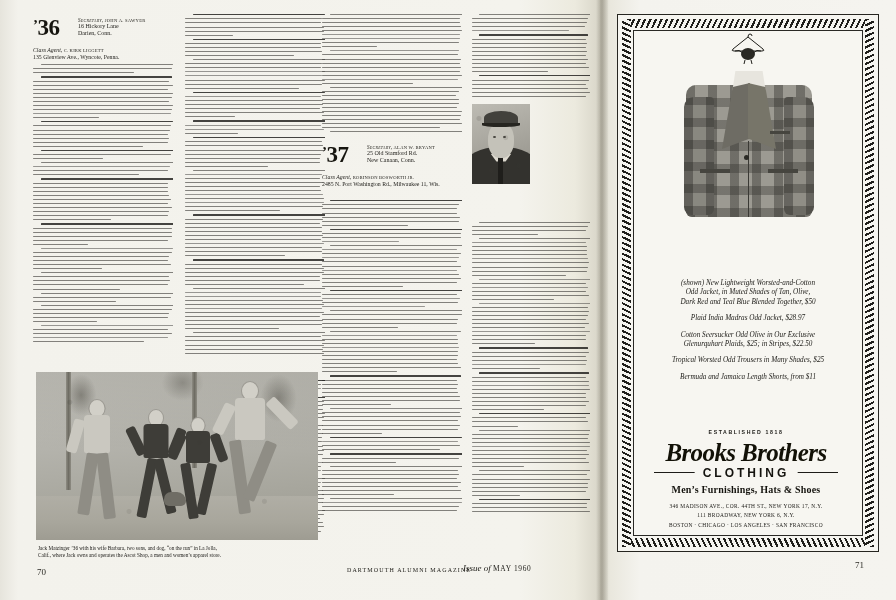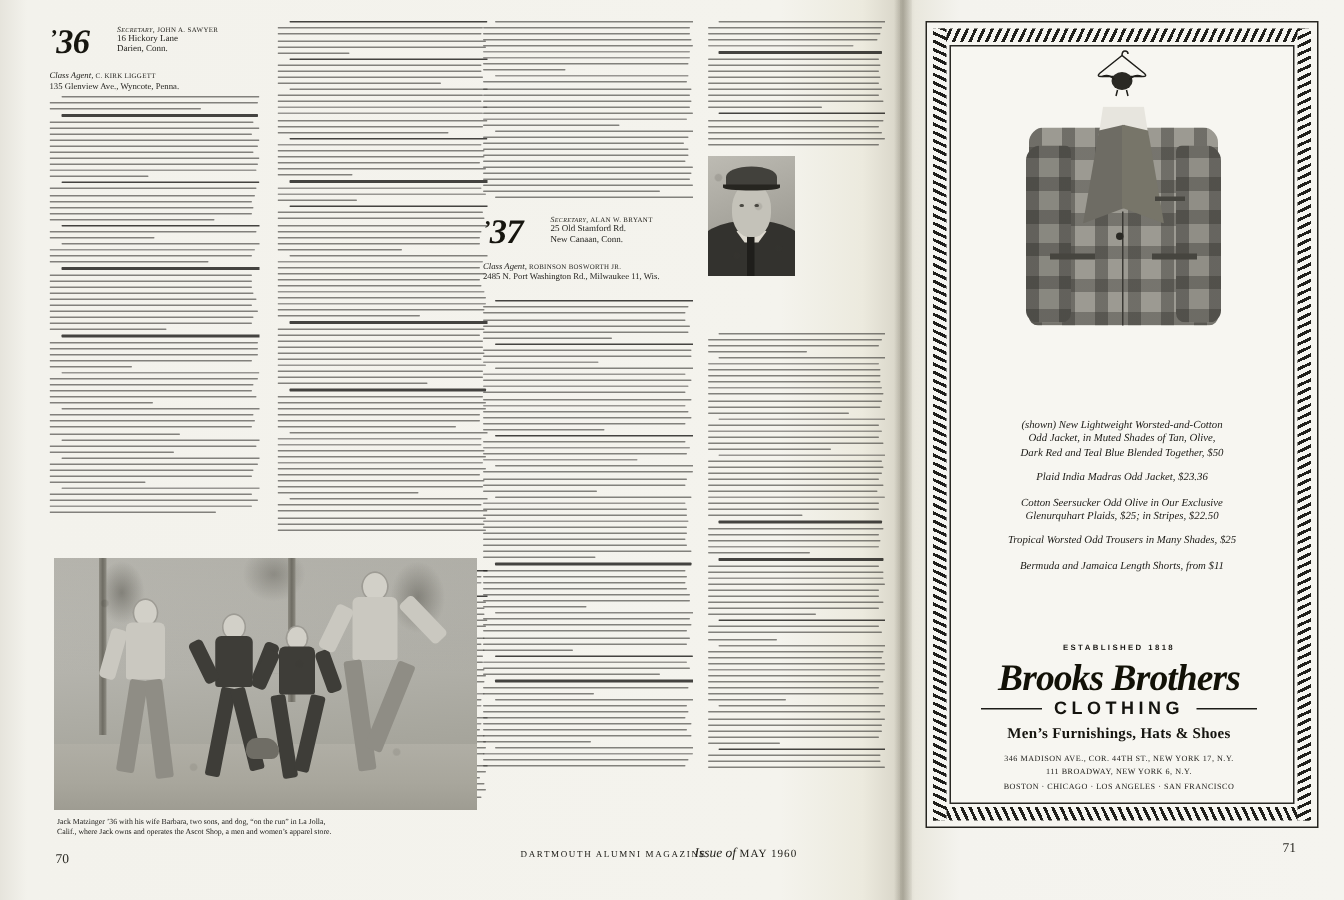--- a/index.html
+++ b/index.html
@@ -18,21 +18,21 @@
   
   .col{position:absolute;}
   .ln{height:1px;background:#3b3a37;opacity:.62;margin-bottom:3.05px;border-radius:.5px;}
   .ln.b{height:1.4px;opacity:.82;background:#1d1c1a;}
   .ln.sc{opacity:.5;}
   .para{margin-bottom:2px;}
 
   
   .classhead{position:absolute;}
   .classnum{font-family:"Liberation Serif",serif;font-weight:700;font-size:23px;
-    color:#16150f;letter-spacing:-.5px;line-height:1;font-style:italic;}
+    color:#16150f;letter-spacing:-.5px;line-height:1;}
   .classnum .ap{font-size:15px;vertical-align:5px;}
   .sechead{position:absolute;}
   .sechead .l1{font-size:4.6px;letter-spacing:.25px;color:#23221d;text-transform:uppercase;
     font-variant:small-caps;white-space:nowrap;}
   .sechead .l2,.sechead .l3{font-size:6px;color:#1e1d19;white-space:nowrap;line-height:7.4px;}
   .agent{position:absolute;font-size:5.8px;color:#1e1d19;white-space:nowrap;line-height:7.2px;}
   .agent i{font-style:italic;}
   .agent .sc2{font-size:4.6px;letter-spacing:.2px;text-transform:uppercase;}
 
   
@@ -820,21 +820,21 @@
       </div>
 
 
       <div style="position:absolute;left:8px;right:8px;top:248px;">
         <div class="ad-item" style="margin-bottom:7px;">
           <div>(shown) New Lightweight Worsted-and-Cotton</div>
           <div>Odd Jacket, in Muted Shades of Tan, Olive,</div>
           <div>Dark Red and Teal Blue Blended Together, $50</div>
         </div>
         <div class="ad-item" style="margin-bottom:7px;">
-          <div>Plaid India Madras Odd Jacket, $23.36</div>
+          <div>Plaid India Madras Odd Jacket, $28.97</div>
         </div>
         <div class="ad-item" style="margin-bottom:7px;">
           <div>Cotton Seersucker Odd Olive in Our Exclusive</div>
           <div>Glenurquhart Plaids, $25; in Stripes, $22.50</div>
         </div>
         <div class="ad-item" style="margin-bottom:7px;">
           <div>Tropical Worsted Odd Trousers in Many Shades, $25</div>
         </div>
         <div class="ad-item">
           <div>Bermuda and Jamaica Length Shorts, from $11</div>

